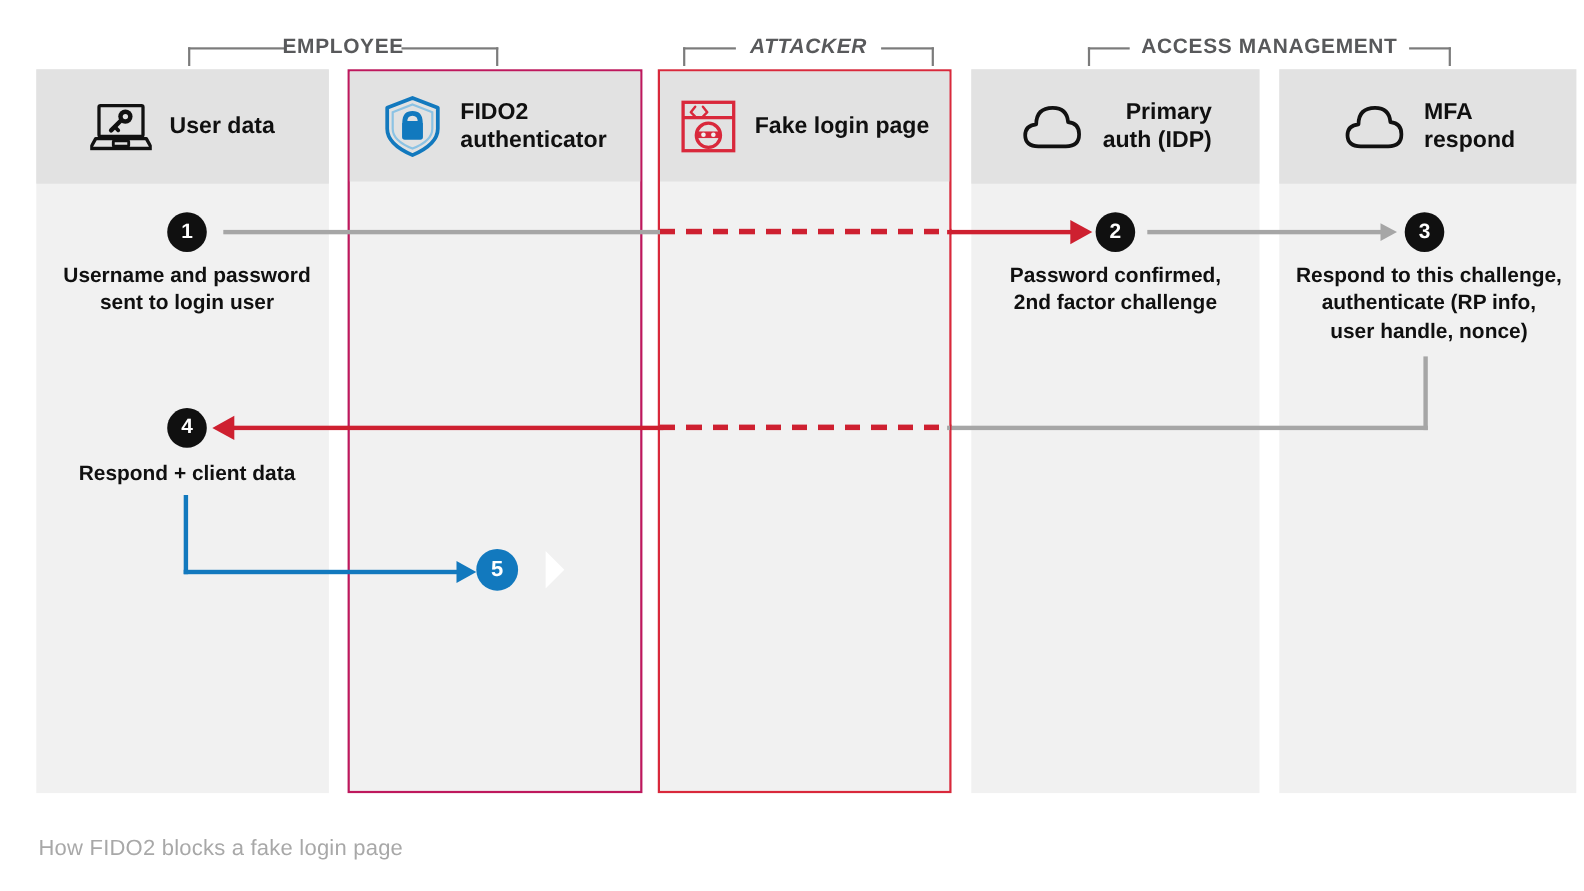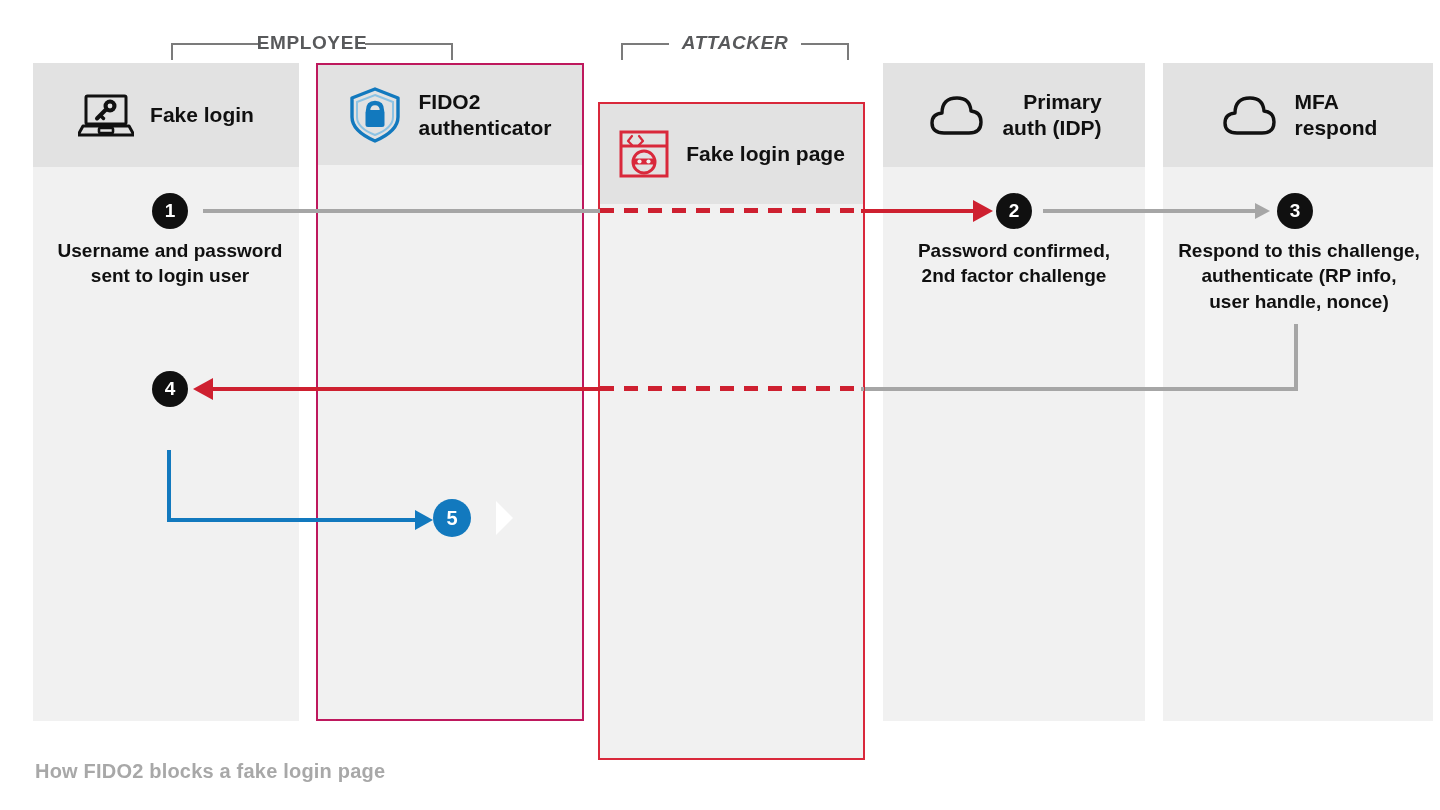--- a/index.html
+++ b/index.html
@@ -79,21 +79,21 @@
   }
   .callout-notch{
     position:absolute;z-index:8;width:0;height:0;
     border-top:17px solid transparent;border-bottom:17px solid transparent;
     border-left:17px solid #ffffff;
   }
 
   
   .footer-caption{
     position:absolute;left:22px;top:760px;font-size:20px;color:#a8a8a8;
-    font-weight:700;letter-spacing:.2px;
+    font-weight:400;letter-spacing:.2px;
   }
   .logo{position:absolute;right:18px;top:736px;width:178px;height:62px;}
 </style>
 </head>
 <body>
 
 <div id="stage">
 
   <div class="group-bracket" style="left:158px;top:28px;width:282px;">
     <div class="bk-left" style="left:0;width:88px;"></div>
@@ -104,54 +104,61 @@
   </div>
 
   <div class="group-bracket" style="left:608px;top:28px;width:228px;font-style:italic;">
     <div class="bk-left" style="left:0;width:48px;"></div>
     <div class="bk-right" style="right:0;width:48px;"></div>
     <div class="bk-lv" style="left:0;"></div>
     <div class="bk-rv" style="right:0;"></div>
     <div class="bk-label">ATTACKER</div>
   </div>
 
+  <div class="group-bracket" style="left:976px;top:28px;width:330px;">
+    <div class="bk-left" style="left:0;width:38px;"></div>
+    <div class="bk-right" style="right:0;width:38px;"></div>
+    <div class="bk-lv" style="left:0;"></div>
+    <div class="bk-rv" style="right:0;"></div>
+    <div class="bk-label">ACCESS MANAGEMENT</div>
+  </div>
 
   <div class="col" style="left:20px;width:266px;">
     <div class="col-head">
       <span class="col-icon">
         <svg width="56" height="44" viewBox="0 0 56 44">
           <rect x="8" y="3" width="40" height="28" rx="1.5" fill="none" stroke="#111" stroke-width="3"></rect>
           <path d="M5 33 L51 33 L56 42 L0 42 Z" fill="none" stroke="#111" stroke-width="3" stroke-linejoin="round"></path>
           <rect x="21" y="35" width="14" height="5" rx="1" fill="none" stroke="#111" stroke-width="2.6"></rect>
           <circle cx="32" cy="13" r="6.5" fill="#111"></circle>
           <circle cx="32" cy="13" r="2.4" fill="#e2e2e2"></circle>
           <path d="M27.5 17 L19 25.5" stroke="#111" stroke-width="4" stroke-linecap="round"></path>
           <path d="M22.5 22.5 L25.5 25.5" stroke="#111" stroke-width="3.4" stroke-linecap="round"></path>
         </svg>
       </span>
-      <span class="col-title">Fake login</span>
+      <span class="col-title">User data</span>
     </div>
   </div>
 
   <div class="col bordered blue" style="left:303px;width:268px;">
     <div class="col-head">
       <span class="col-icon">
         <svg width="54" height="58" viewBox="0 0 54 58">
           <path d="M27 3 L50 12 L50 31 Q50 45 27 55 Q4 45 4 31 L4 12 Z" fill="none" stroke="#1279be" stroke-width="3.4" stroke-linejoin="round"></path>
           <path d="M27 9 L45 16 L45 31 Q45 42 27 49 Q9 42 9 31 L9 16 Z" fill="none" stroke="#8cc3e4" stroke-width="2"></path>
           <path d="M20 25 q0-8 7-8 q7 0 7 8" fill="none" stroke="#1279be" stroke-width="4.4"></path>
           <rect x="17.5" y="24" width="19" height="17" rx="2.5" fill="#1279be"></rect>
         </svg>
       </span>
       <span class="col-title">FIDO2
 authenticator</span>
     </div>
   </div>
 
-  <div class="col bordered red" style="left:585px;width:267px;margin-top:39px;">
+  <div class="col bordered red" style="left:585px;width:267px;">
     <div class="col-head">
       <span class="col-icon">
         <svg width="52" height="52" viewBox="0 0 52 52">
           <rect x="3" y="4" width="46" height="44" fill="none" stroke="#d9283b" stroke-width="3"></rect>
           <line x1="3" y1="18" x2="49" y2="18" stroke="#d9283b" stroke-width="3"></line>
           <path d="M14 8 L10 13 L14 17" fill="none" stroke="#d9283b" stroke-width="2.2" stroke-linecap="round" stroke-linejoin="round"></path>
           <path d="M21 8 L25 13 L21 17" fill="none" stroke="#d9283b" stroke-width="2.2" stroke-linecap="round" stroke-linejoin="round"></path>
           <circle cx="26" cy="34" r="11" fill="none" stroke="#d9283b" stroke-width="3"></circle>
           <rect x="15.5" y="30.5" width="21" height="6" fill="#d9283b"></rect>
           <circle cx="21.5" cy="33.5" r="2.1" fill="#f1f1f1"></circle>
@@ -225,19 +232,20 @@
     <span>5</span>
   </div>
 
   <div class="caption" style="left:22px;top:238px;width:270px;">Username and password
 sent to login user</div>
   <div class="caption" style="left:870px;top:238px;width:262px;">Password confirmed,
 2nd factor challenge</div>
   <div class="caption" style="left:1148px;top:238px;width:276px;">Respond to this challenge,
 authenticate (RP info,
 user handle, nonce)</div>
+  <div class="caption" style="left:22px;top:418px;width:270px;">Respond + client data</div>
 
   <div class="callout-notch" style="left:483px;top:501px;"></div>
 
   <div class="footer-caption">How FIDO2 blocks a fake login page</div>
 
 
 </div>
 
 </body></html>

